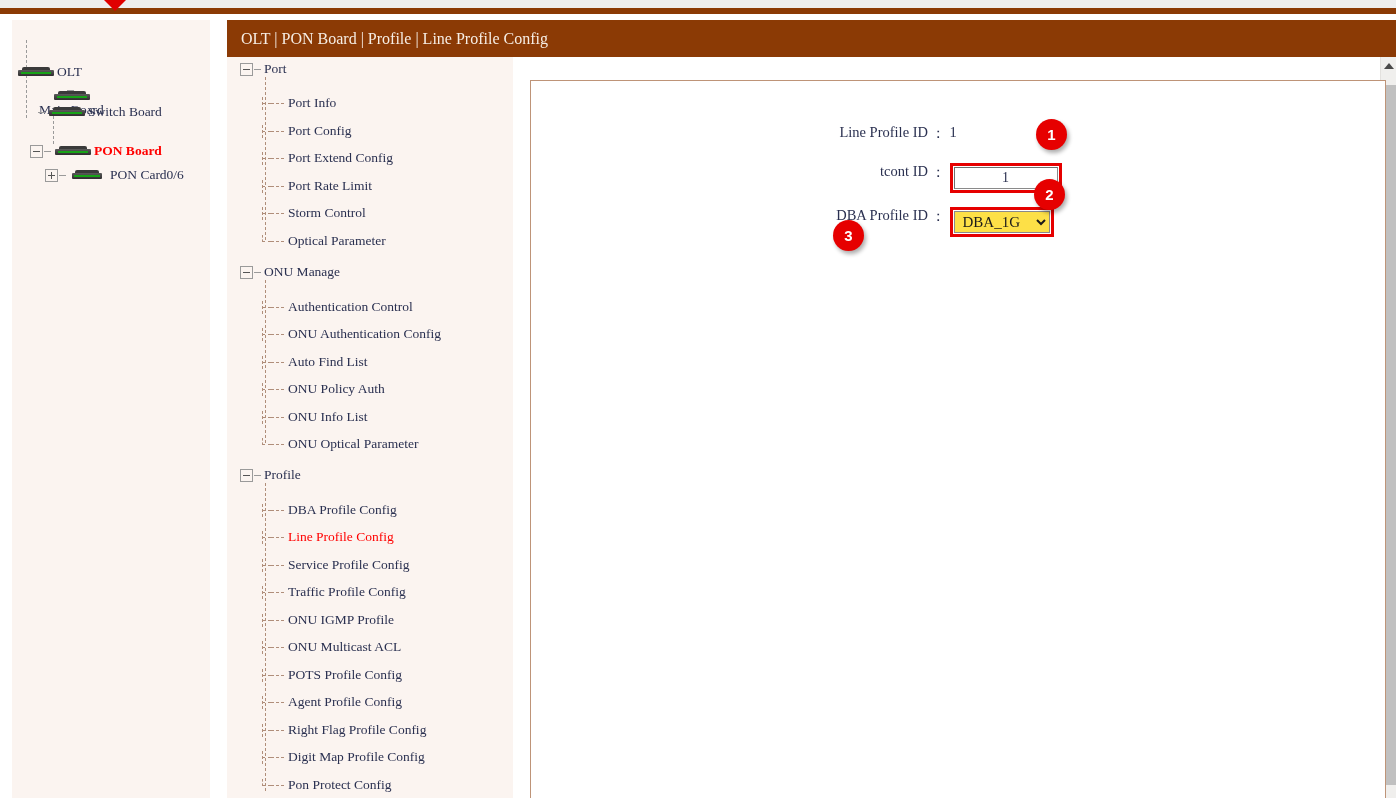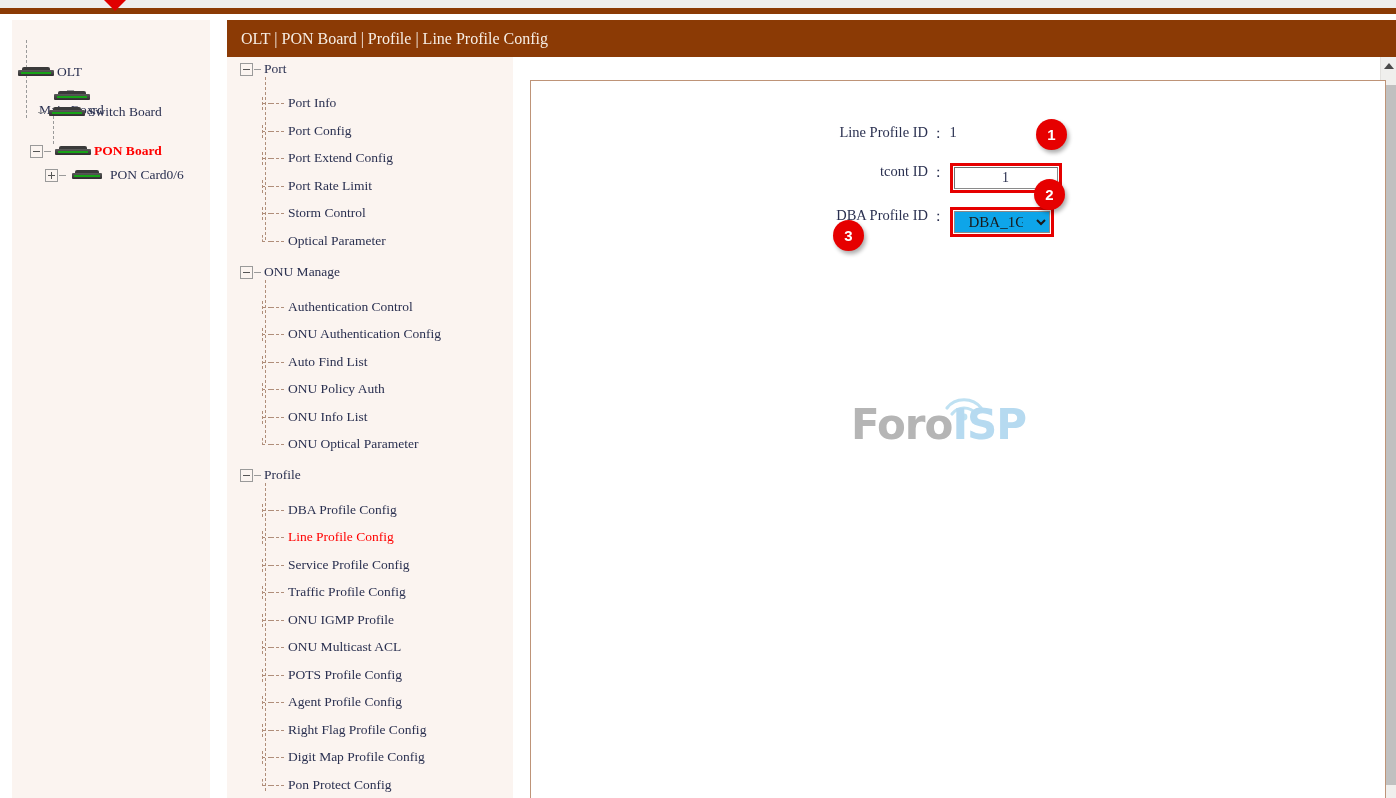--- a/index.html
+++ b/index.html
@@ -266,25 +266,25 @@
     font-family: "Liberation Serif", serif;
     font-size: 14px;
     color: #2a3050;
     text-align: center;
     padding: 0 2px;
     outline: none;
   }
   #dba-select {
     width: 96px; height: 22px;
     border: 1px solid #8a8a8a;
-    background: #0ea5e9;
+    background: #fde047;
     font-family: "Liberation Serif", serif;
     font-size: 15px;
     color: #1a1a1a;
-    padding: 0 10px;
+    padding: 0 4px;
   }
 
   #row-buttons {
     position: absolute; left: 553px; top: 178px;
     display: flex; align-items: center;
   }
   .btn {
     font-family: "Liberation Serif", serif;
     font-size: 14.5px;
     color: #111;
@@ -553,30 +553,20 @@
   <div id="nav-scrollbar">
     <div id="sb-up">
       <span class="tri"></span>
     </div>
     <div id="sb-thumb"></div>
   </div>
 
   <div id="content-panel">
     <div id="form-area">
 
-      <div id="watermark">
-        <svg width="170" height="70" viewBox="0 0 170 70">
-          <path d="M96 22 C104 11, 122 11, 130 22" stroke="#BFE1F2" stroke-width="3.2" fill="none" stroke-linecap="round"></path>
-          <path d="M101 28 C107 20, 119 20, 125 28" stroke="#BFE1F2" stroke-width="3.2" fill="none" stroke-linecap="round"></path>
-          <circle cx="113" cy="31" r="3.4" fill="#BFE1F2"></circle>
-        </svg>
-        <div style="position:absolute; left:0; top:14px; white-space:nowrap;">
-          <span class="wm-text" id="wm-foro">Foro</span><span class="wm-text" id="wm-isp">ISP</span>
-        </div>
-      </div>
 
       <div class="frow" id="row-lineprofile">
         <span class="flabel">Line Profile ID</span>
         <span class="fcolon">：</span>
         <span class="fstatic">1</span>
       </div>
 
       <div class="frow" id="row-tcont">
         <span class="flabel">tcont ID</span>
         <span class="fcolon">：</span>

